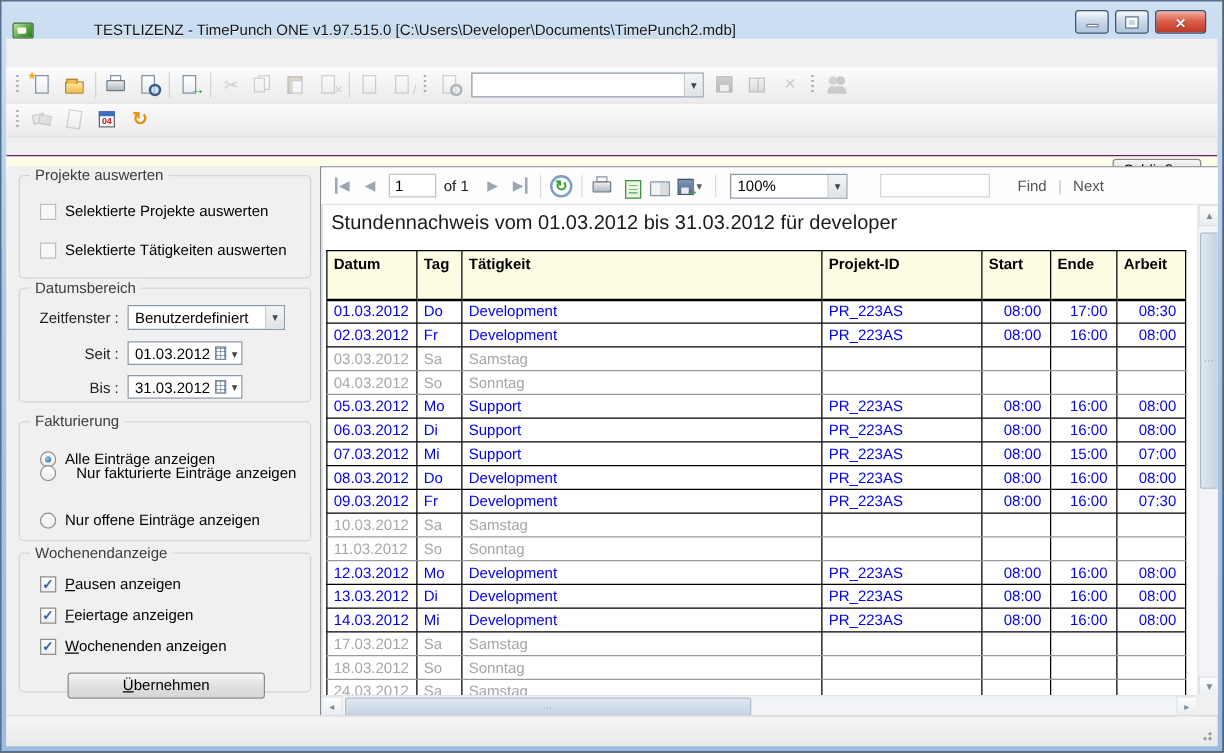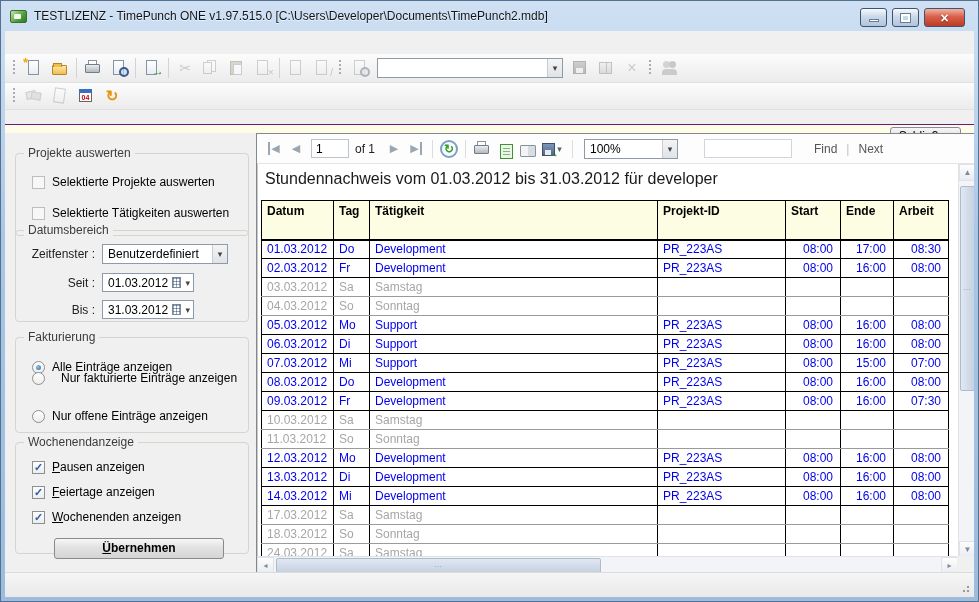--- a/index.html
+++ b/index.html
@@ -5,21 +5,21 @@
   * { box-sizing: border-box; margin: 0; padding: 0; }
   html,body { background:#444; }
   body { font-family:"Liberation Sans", sans-serif; font-size:12px; color:#000; }
 
   .window { position:relative; width:979px; height:602px;
     background:linear-gradient(#cfe0f3,#a9c6e6 40%,#9bbcdf);
     border:1px solid #54718f; overflow:hidden; }
 
   
   .titlebar { position:absolute; top:0; left:0; right:0; height:30px;
-    display:flex; align-items:center; padding-left:9px; }
+    display:flex; align-items:flex-end; padding-left:9px;gap:41px; }
   .appicon { width:17px; height:13px; margin-right:7px; border-radius:2px;
     background:linear-gradient(135deg,#bfe6a8,#4f9e3c 60%,#2f7a23); border:1px solid #3a6e2d;
     position:relative; }
   .appicon::after { content:''; position:absolute; left:3px; top:3px; width:7px; height:5px;
     background:#f4f8ee; border-radius:1px; }
   .title-text { color:#101418; text-shadow:0 1px 0 rgba(255,255,255,.65); white-space:nowrap; }
   .winbtns { position:absolute; top:7px; right:13px; display:flex; gap:5px; }
   .wb { width:27px; height:19px; border:1px solid #40536e; border-radius:3px;
     background:linear-gradient(#f6fafd,#ccd9ea 45%,#b0c5dd); display:flex; align-items:center; justify-content:center; }
   .wb.close { width:41px; background:linear-gradient(#f3b3a4,#d9604b 45%,#bd3a26); }
@@ -95,42 +95,42 @@
     border-top:1px solid #701a75; border-bottom:1px solid #d8d8c2; }
   .btn { background:linear-gradient(#f7f7f7,#e2e2e2 45%,#d5d5d5); border:1px solid #8a8a8a;
     border-radius:3px; font-size:12px; text-align:center; cursor:default; }
   .close-btn { position:absolute; right:13px; top:2px; width:71px; height:19px; line-height:17px; }
   u { text-decoration:underline; }
 
   
   .sidebar { position:absolute; left:0; top:102px; width:251px; bottom:25px; background:#f0f0f0; }
   .group { position:absolute; left:10px; width:234px; border:1px solid #d5d5cd; border-radius:4px; }
   .group-title { position:absolute; top:-8px; left:8px; background:#f0f0f0; padding:0 4px; color:#3c3c3c; }
-  .g1 { top:20px;   height:83px; }
+  .g1 { top:7px;   height:83px; }
   .g2 { top:97px;  height:92px; }
   .g3 { top:204px; height:96px; }
   .g4 { top:309px; height:112px; }
   .opt-row { position:absolute; left:16px; display:flex; align-items:center; gap:7px; }
   .cb { width:13px; height:13px; border:1px solid #8e8f8f; background:linear-gradient(#fefefe,#ededed);
     display:flex; align-items:center; justify-content:center; font-size:11px; font-weight:bold; color:#3060a8; }
   .cb.off { border-color:#bdbdbd; background:#f7f7f7; color:transparent; }
   .radio { width:13px; height:13px; border:1px solid #8e8f8f; border-radius:50%;
     background:linear-gradient(#fefefe,#ededed); position:relative; }
   .radio.on::after { content:''; position:absolute; left:3px; top:3px; width:5px; height:5px; border-radius:50%;
     background:radial-gradient(circle at 35% 35%, #8fc5ea, #2d6a9e); }
   .fieldrow { position:absolute; display:flex; align-items:center; }
   .fieldrow .lbl { width:82px; text-align:right; padding-right:7px; color:#222; }
   .datebox { height:19px; background:#fff; border:1px solid #8e9aa5; display:flex; align-items:center;
     padding-left:5px; gap:4px; }
   .dgrid { width:11px; height:11px; margin-left:auto; border:1px solid #7a8a9a;
     background:linear-gradient(#fff,#fff),
       repeating-linear-gradient(90deg,#9ab 0 1px, transparent 1px 3px),
       repeating-linear-gradient(#9ab 0 1px, transparent 1px 3px); background-blend-mode:multiply; }
   .dcaret { font-size:9px; color:#444; padding:0 3px 0 0; }
-  .apply-btn { position:absolute; left:49px; top:405px; width:170px; height:21px; line-height:19px;font-weight:bold; }
+  .apply-btn { position:absolute; left:49px; top:405px; width:158px; height:21px; line-height:19px; }
 
   
   .report { position:absolute; left:251px; top:102px; width:720px; height:441px;
     border:1px solid #828790; background:#fff; }
   .rtoolbar { position:absolute; top:0; left:0; right:0; height:30px; background:#fdfdfd;
     border-bottom:1px solid #e4e4e4; display:flex; align-items:center; padding-left:6px; color:#6b7680; }
   .rbtn { width:22px; height:22px; display:flex; align-items:center; justify-content:center; position:relative; }
   .navg { color:#9aa6b2; font-size:11px; }
   .navbar-edge { border-left:2px solid #9aa6b2; padding-left:1px; }
   .navbar-edge2 { border-right:2px solid #9aa6b2; padding-right:1px; }

